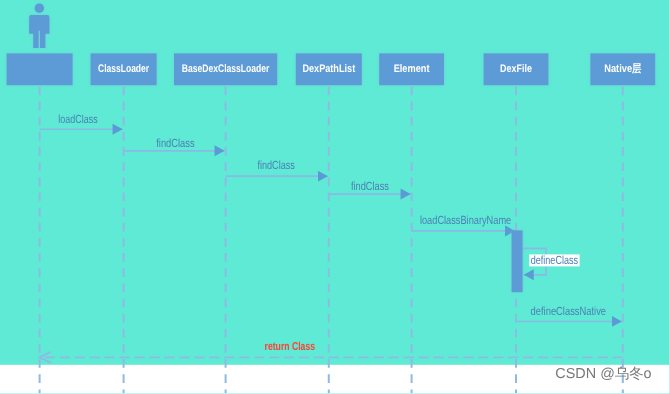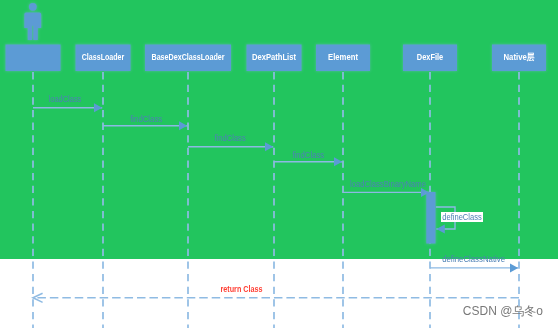--- a/index.html
+++ b/index.html
@@ -1,19 +1,19 @@
 <!DOCTYPE html>
 <html><head>
 <meta charset="utf-8">
 <title>UML Sequence Diagram</title>
 <style>
   html,body{margin:0;padding:0;}
   body{width:558px;height:328px;background:#ffffff;overflow:hidden;
        font-family:"Liberation Sans",sans-serif;}
-  #stage{position:relative;width:558px;height:259px;background:#22c55e;}
+  #stage{position:relative;width:558px;height:304px;background:#5eead4;}
   #diag{position:absolute;left:0;top:0;display:block;}
   .plabel{font-family:"Liberation Sans",sans-serif;font-size:9.2px;font-weight:bold;
           fill:#ffffff;text-anchor:middle;}
   .mlabel{font-family:"Liberation Sans",sans-serif;font-size:9.9px;fill:#4E80B5;
           text-anchor:middle;}
   .rlabel{font-family:"Liberation Sans",sans-serif;font-size:9.6px;font-weight:bold;
           fill:#FF4136;text-anchor:middle;}
   .wm{font-family:"Liberation Sans",sans-serif;font-size:12px;fill:#787878;
       text-anchor:end;}
 </style>

